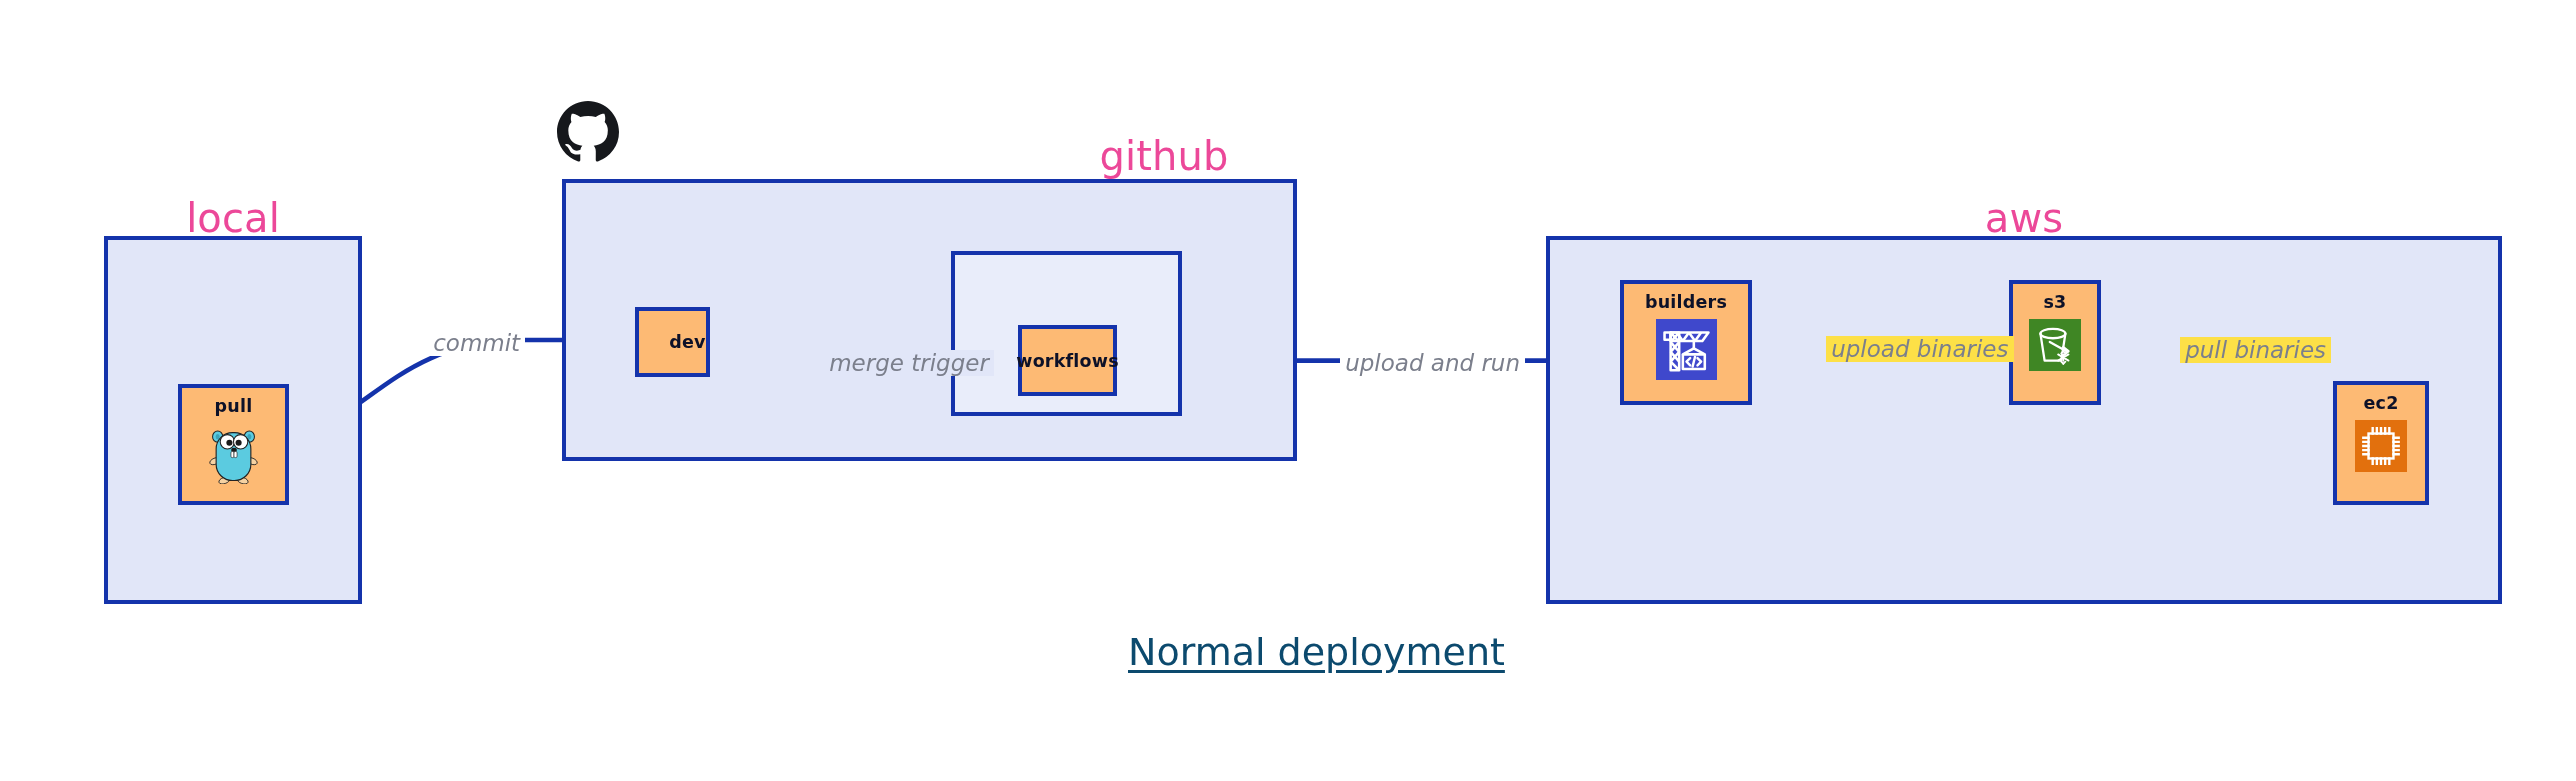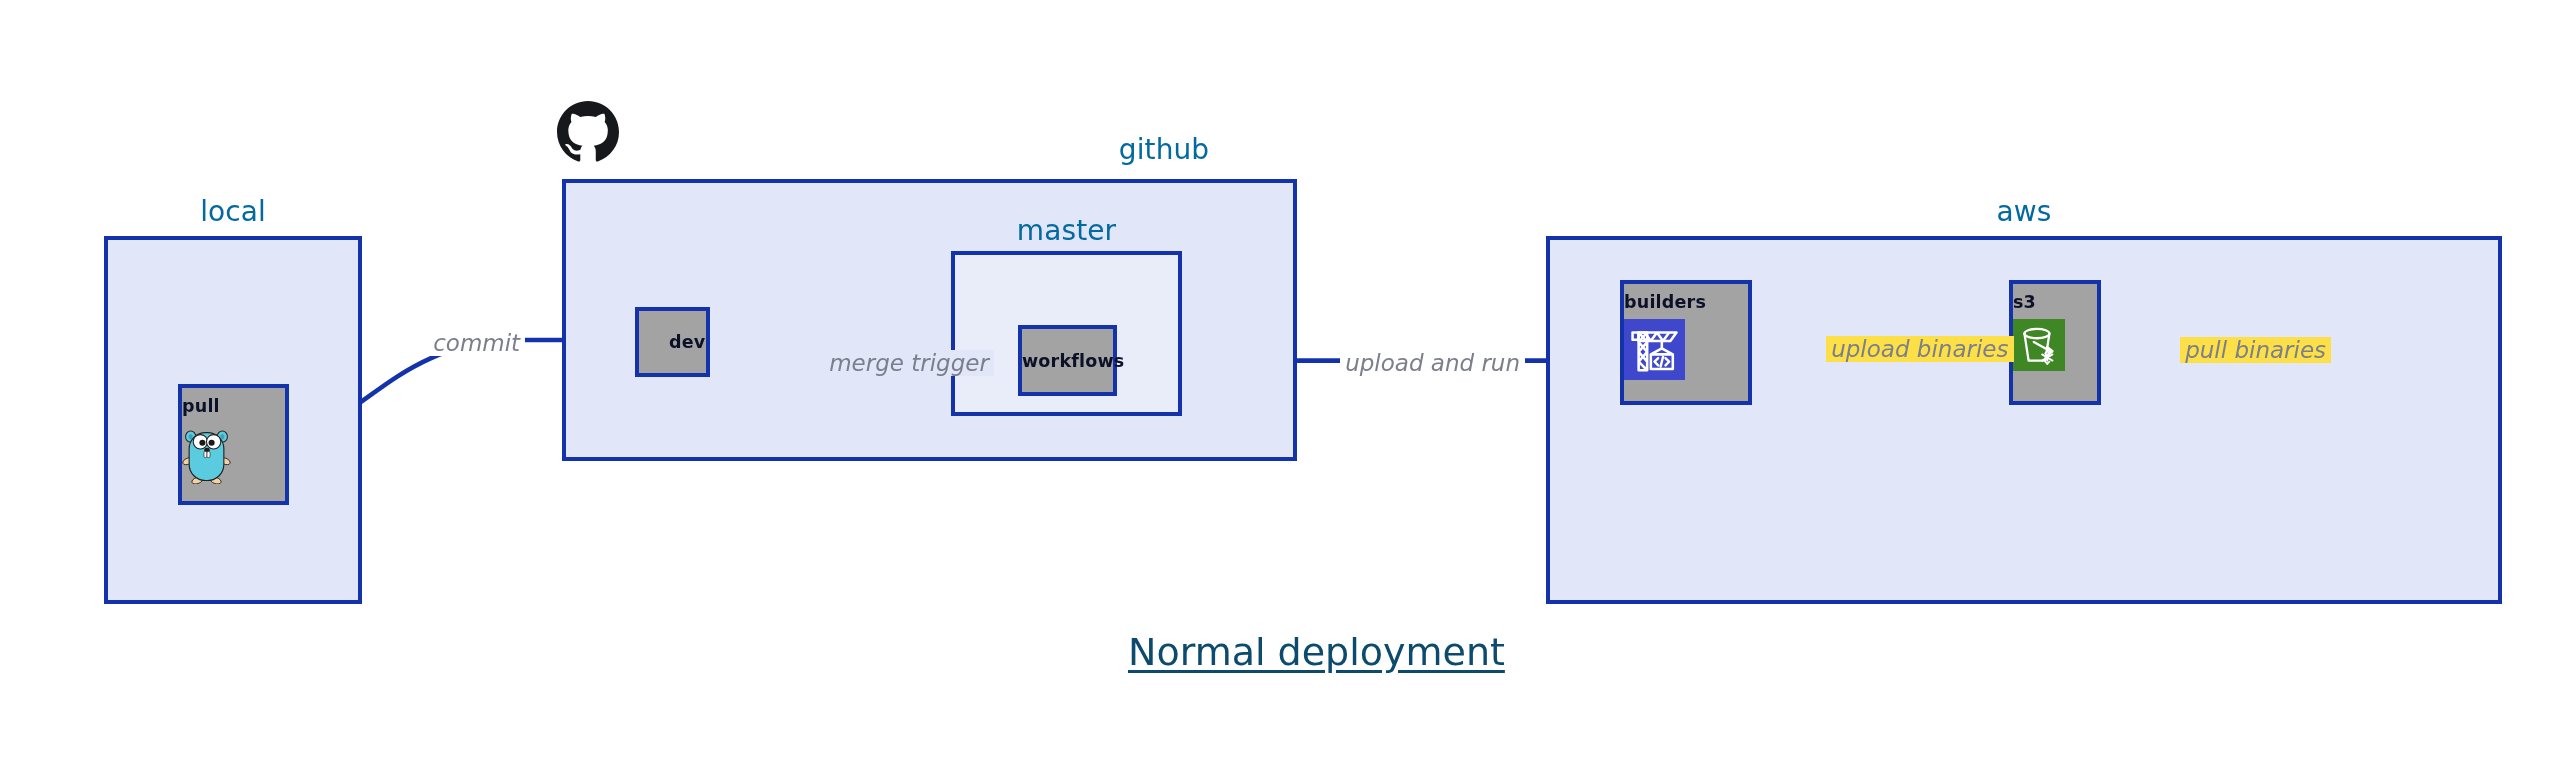--- a/index.html
+++ b/index.html
@@ -14,36 +14,37 @@
     position:absolute;
     background:#e1e6f8;
     border:4.6px solid #1433ab;
     box-sizing:border-box;
   }
   .group.master{ background:#e9edfa; border-width:4.1px; }
 
   
   .group-title{
     position:absolute;
-    color:#0369a1;
-    font-size:28px;
+    color:#ec4899;
+    font-size:40px;
     font-weight:400;
     letter-spacing:0.1px;
     white-space:nowrap;
     font-family:"DejaVu Sans","Liberation Sans",sans-serif;
   }
 
   
   .node{
     position:absolute;
-    background:#a3a3a3;
+    background:#fdba74;
     border:4.6px solid #1433ab;
     box-sizing:border-box;
     display:flex;
     flex-direction:column;
+    align-items:center;
   }
   .node-label{
     color:#0d1128;
     font-size:17.5px;
     font-weight:700;
     margin-top:8.2px;
     white-space:nowrap;
     letter-spacing:0.2px;
   }
   .node-icon{ margin-top:7.2px; line-height:0; }
@@ -143,21 +144,20 @@
                1.36.09 2 .27 1.53-1.04 2.2-.82 2.2-.82.44 1.1.16 1.92.08 2.12.51.56.82
                1.27.82 2.15 0 3.07-1.87 3.75-3.65 3.95.29.25.54.73.54 1.48 0 1.07-.01
                1.93-.01 2.2 0 .21.15.46.55.38A8.01 8.01 0 0 0 16 8c0-4.42-3.58-8-8-8z"></path>
       </svg>
   </div>
 
   <div class="group-title" style="left:1038px;top:133px;width:252px;text-align:center;">github</div>
 
   <div class="group" style="left:562px;top:179px;width:735px;height:282px;"></div>
 
-  <div class="group-title" style="left:951px;top:214px;width:231px;text-align:center;">master</div>
 
   <div class="group master" style="left:951px;top:251px;width:231px;height:165px;"></div>
 
   <div class="node" style="left:635px;top:307px;width:75px;height:70px;justify-content:center;">
     <div class="node-label" style="margin-top:0;margin-left:30px;">dev</div>
   </div>
 
   <div class="node" style="left:1018px;top:325px;width:99px;height:71px;justify-content:center;">
     <div class="node-label" style="margin-top:0;">workflows</div>
   </div>
@@ -212,20 +212,39 @@
         </g>
 
         <g stroke="#ffffff" stroke-width="3.6" stroke-linecap="round">
           <path d="M66,62 L66,86 M56,68 L76,80 M76,68 L56,80"></path>
           <path d="M62,66 L66,62 L70,66 M62,82 L66,86 L70,82"></path>
         </g>
       </svg>
     </div>
   </div>
 
+  <div class="node" style="left:2333px;top:381px;width:96px;height:124px;">
+    <div class="node-label">ec2</div>
+    <div class="node-icon">
+      <svg width="52" height="52" viewBox="0 0 100 100">
+        <rect x="0" y="0" width="100" height="100" fill="#e2700d"></rect>
+        <g fill="none" stroke="#ffffff" stroke-width="4.6" stroke-linecap="square">
+          <rect x="26" y="26" width="48" height="48"></rect>
+
+          <path d="M34,26 L34,16 M42,26 L42,16 M50,26 L50,16 M58,26 L58,16 M66,26 L66,16"></path>
+
+          <path d="M34,74 L34,84 M42,74 L42,84 M50,74 L50,84 M58,74 L58,84 M66,74 L66,84"></path>
+
+          <path d="M26,34 L16,34 M26,42 L16,42 M26,50 L16,50 M26,58 L16,58 M26,66 L16,66"></path>
+
+          <path d="M74,34 L84,34 M74,42 L84,42 M74,50 L84,50 M74,58 L84,58 M74,66 L84,66"></path>
+        </g>
+      </svg>
+    </div>
+  </div>
 
   <div class="edge-label" style="left:428px;top:330px;background:#ffffff;padding:0 5.2px;">commit</div>
 
   <div class="edge-label" style="left:824px;top:350px;background:#e1e6f8;padding:0 5.2px;">merge trigger</div>
 
   <div class="edge-label" style="left:1340px;top:350px;background:#ffffff;padding:0 5.2px;">upload and run</div>
 
   <div class="edge-label" style="left:1826px;top:336px;background:#fde047;padding:0 5.2px;">upload binaries</div>
 
   <div class="edge-label" style="left:2180px;top:337px;background:#fde047;padding:0 5.2px;">pull binaries</div>

